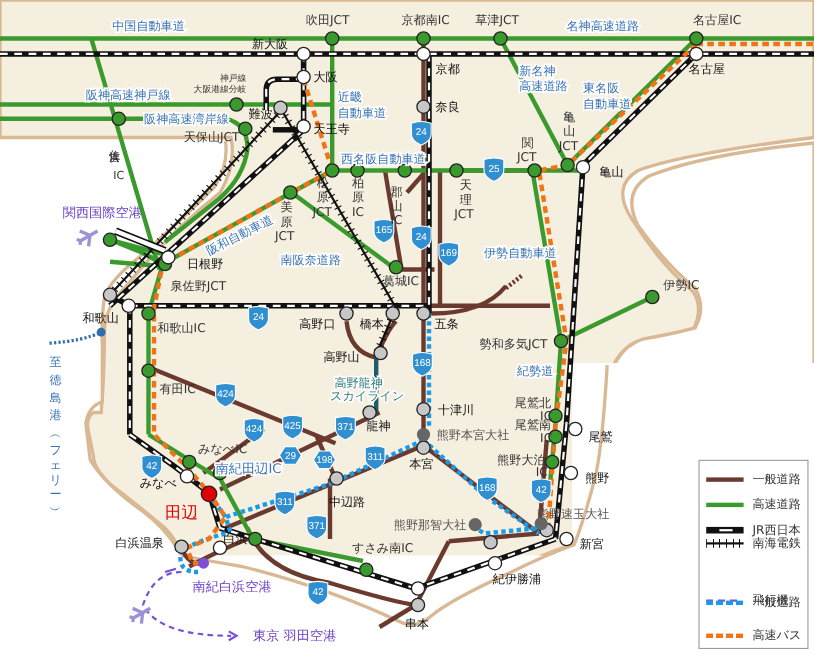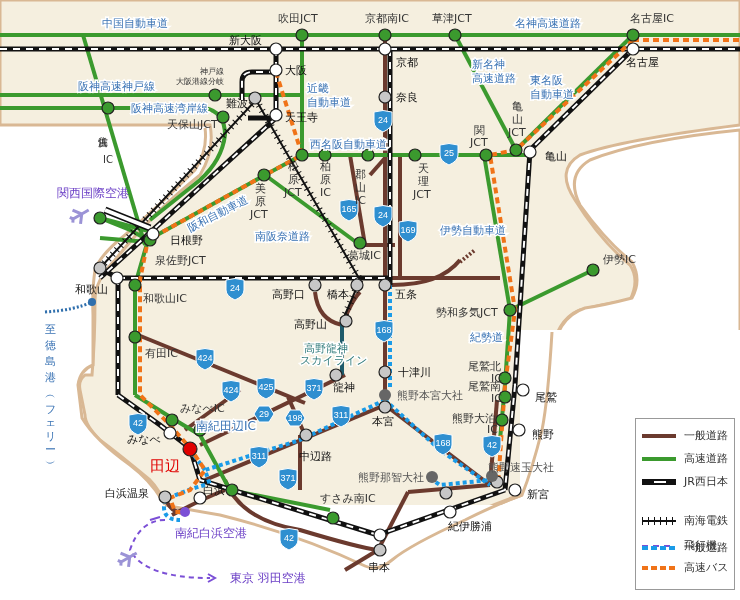--- a/index.html
+++ b/index.html
@@ -466,39 +466,39 @@
         </div>
     <span class="leg-text">高速道路</span>
   </div>
   <div class="leg-row" style="top:56px">
     <div class="leg-line">
           <div style="position:absolute;top:4px;left:0;width:34px;height:6px;background:#111"></div>
           <div style="position:absolute;top:6px;left:12px;width:12px;height:2px;background:#fff"></div>
         </div>
     <span class="leg-text">JR西日本</span>
   </div>
-  <div class="leg-row" style="top:95px">
+  <div class="leg-row" style="top:68px">
     <div class="leg-line">
           <div style="position:absolute;top:6px;left:0;width:34px;height:2px;background:#111"></div>
           <div style="position:absolute;top:3px;left:0;width:34px;height:8px;background:repeating-linear-gradient(90deg,#111 0 1px,transparent 1px 6px)"></div>
         </div>
     <span class="leg-text">南海電鉄</span>
   </div>
   <div class="leg-row" style="top:120px">
     <div class="leg-line">
           <div style="position:absolute;top:6px;left:0;width:30px;height:2px;background:repeating-linear-gradient(90deg,#7b4fd6 0 6px,transparent 6px 11px)"></div>
         </div>
     <span class="leg-text">飛行機</span>
   </div>
   <div class="leg-row" style="top:122px">
     <div class="leg-line">
           <div style="position:absolute;top:5px;left:0;width:34px;height:4px;background:repeating-linear-gradient(90deg,#1a9be8 0 6px,transparent 6px 9px)"></div>
         </div>
     <span class="leg-text">一般道路</span>
   </div>
-  <div class="leg-row" style="top:142px">
+  <div class="leg-row" style="top:152px">
     <div class="leg-line">
           <div style="position:absolute;top:5px;left:0;width:34px;height:4px;background:repeating-linear-gradient(90deg,#f07318 0 6px,transparent 6px 9px)"></div>
         </div>
     <span class="leg-text">高速バス</span>
   </div>
 </div>
 </div>
 
 </body></html>

